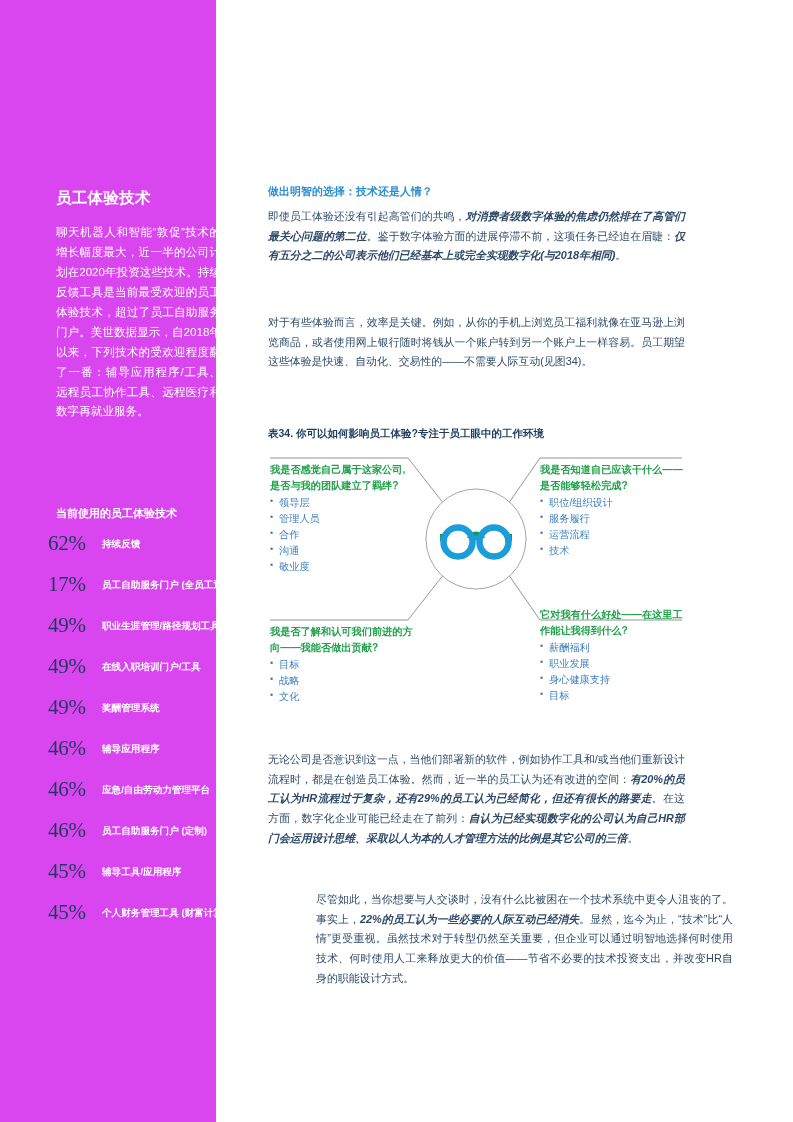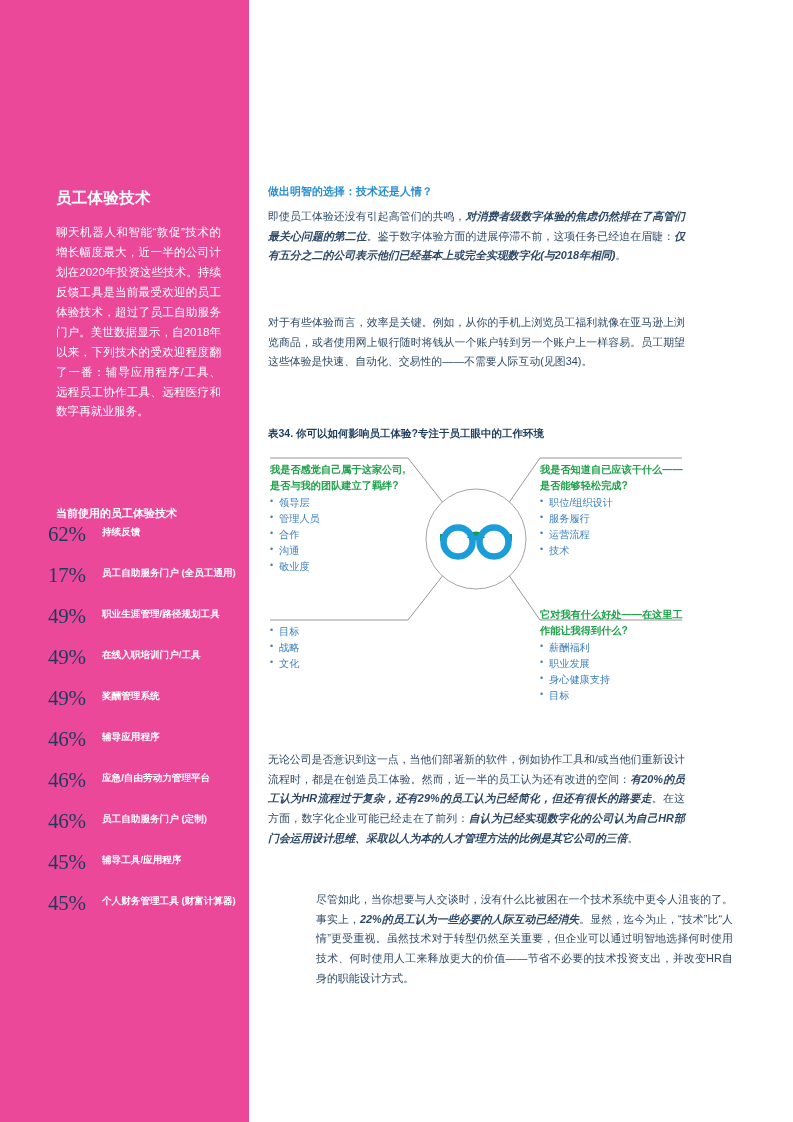--- a/index.html
+++ b/index.html
@@ -6,22 +6,22 @@
   html, body {
     width: 793px; height: 1122px;
     background: #ffffff;
     font-family: "Liberation Sans", "DejaVu Sans", sans-serif;
   }
   .page { position: relative; width: 793px; height: 1122px; overflow: hidden; background:#fff; }
 
   
   .sidebar {
     position: absolute; left: 0; top: 0;
-    width: 249px; height: 1122px;
-    background: #ec4899;
+    width: 216px; height: 1122px;
+    background: #d946ef;
   }
   .sidebar-title {
     position: absolute; left: 56px; top: 188px;
     width: 180px;
     color: #ffffff;
     font-size: 15.5px; font-weight: bold;
     letter-spacing: .3px;
   }
   .sidebar-body {
     position: absolute; left: 56px; top: 222px;
@@ -36,21 +36,21 @@
     width: 185px;
     color: #ffffff;
     font-size: 11px; font-weight: bold;
     line-height: 1.5;
   }
   .stats-list {
     position: absolute; left: 48px; top: 524px;
     width: 200px;
   }
   .stat-row {
-    display: flex; align-items: flex-start;
+    display: flex; align-items: center;
     min-height: 38px;
     margin-bottom: 3px;
   }
   .stat-pct {
     flex: 0 0 54px;
     color: #1C3C5E;
     font-family: "Liberation Serif", "DejaVu Serif", serif;
     font-size: 21px;
     font-weight: normal;
     line-height: 1;
@@ -229,20 +229,21 @@
         <div class="quad-head">我是否感觉自己属于这家公司, 是否与我的团队建立了羁绊?</div>
         <ul>
             <li>领导层</li>
             <li>管理人员</li>
             <li>合作</li>
             <li>沟通</li>
             <li>敬业度</li>
           </ul>
       </div>
       <div class="quad" id="quad-bl">
+        <div class="quad-head">我是否了解和认可我们前进的方向——我能否做出贡献?</div>
         <ul>
             <li>目标</li>
             <li>战略</li>
             <li>文化</li>
           </ul>
       </div>
       <div class="quad" id="quad-br">
         <div class="quad-head">它对我有什么好处——在这里工作能让我得到什么?</div>
         <ul>
             <li>薪酬福利</li>

